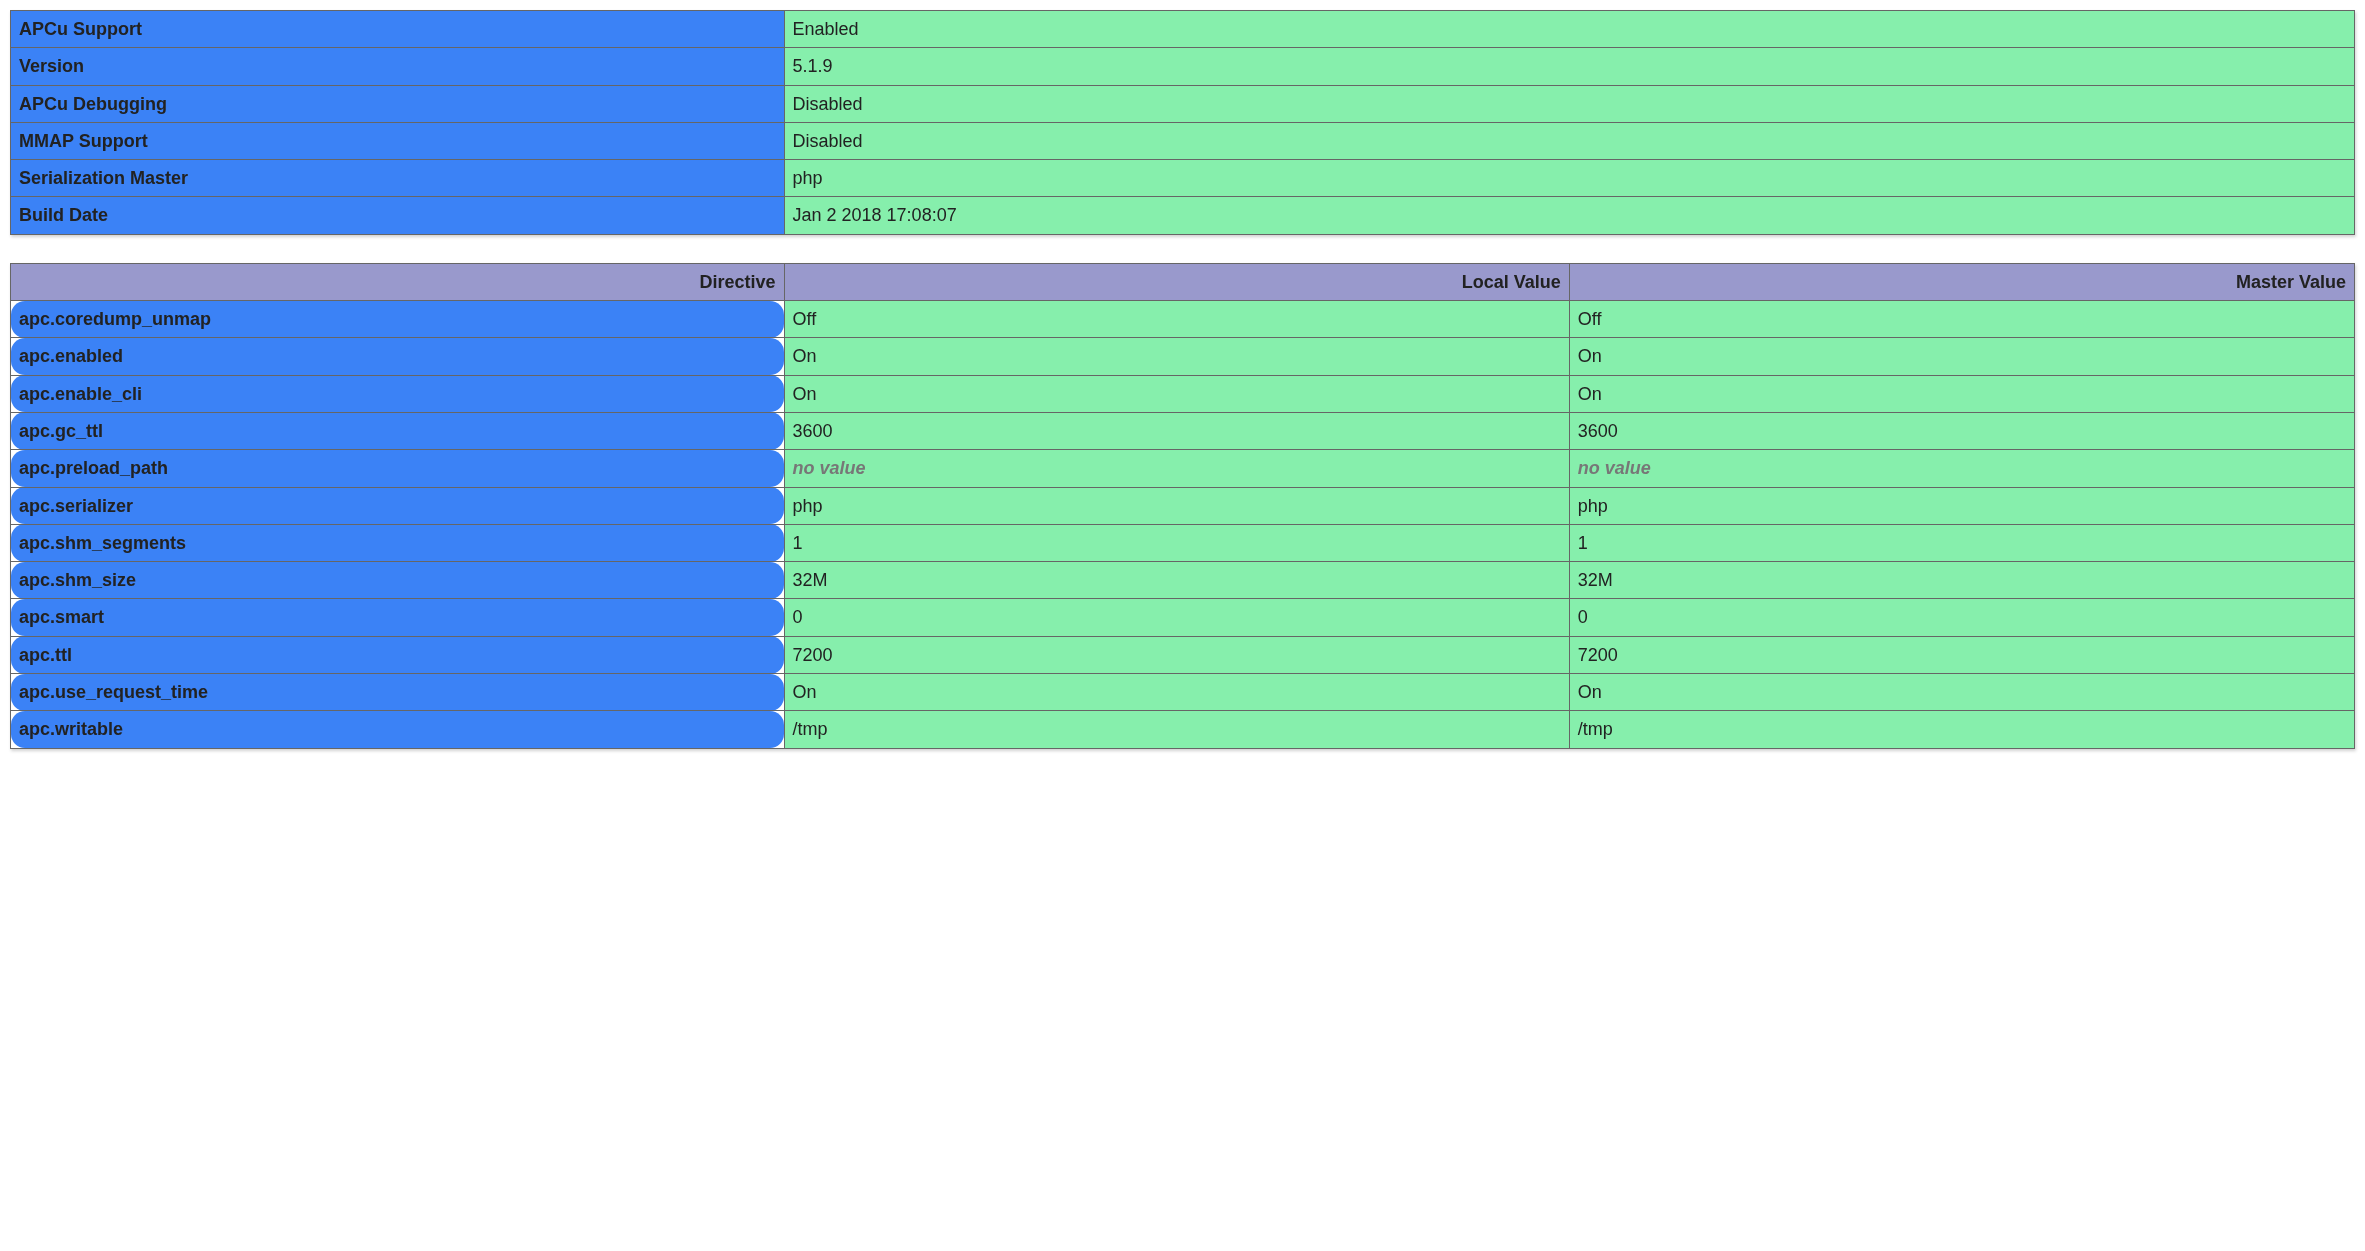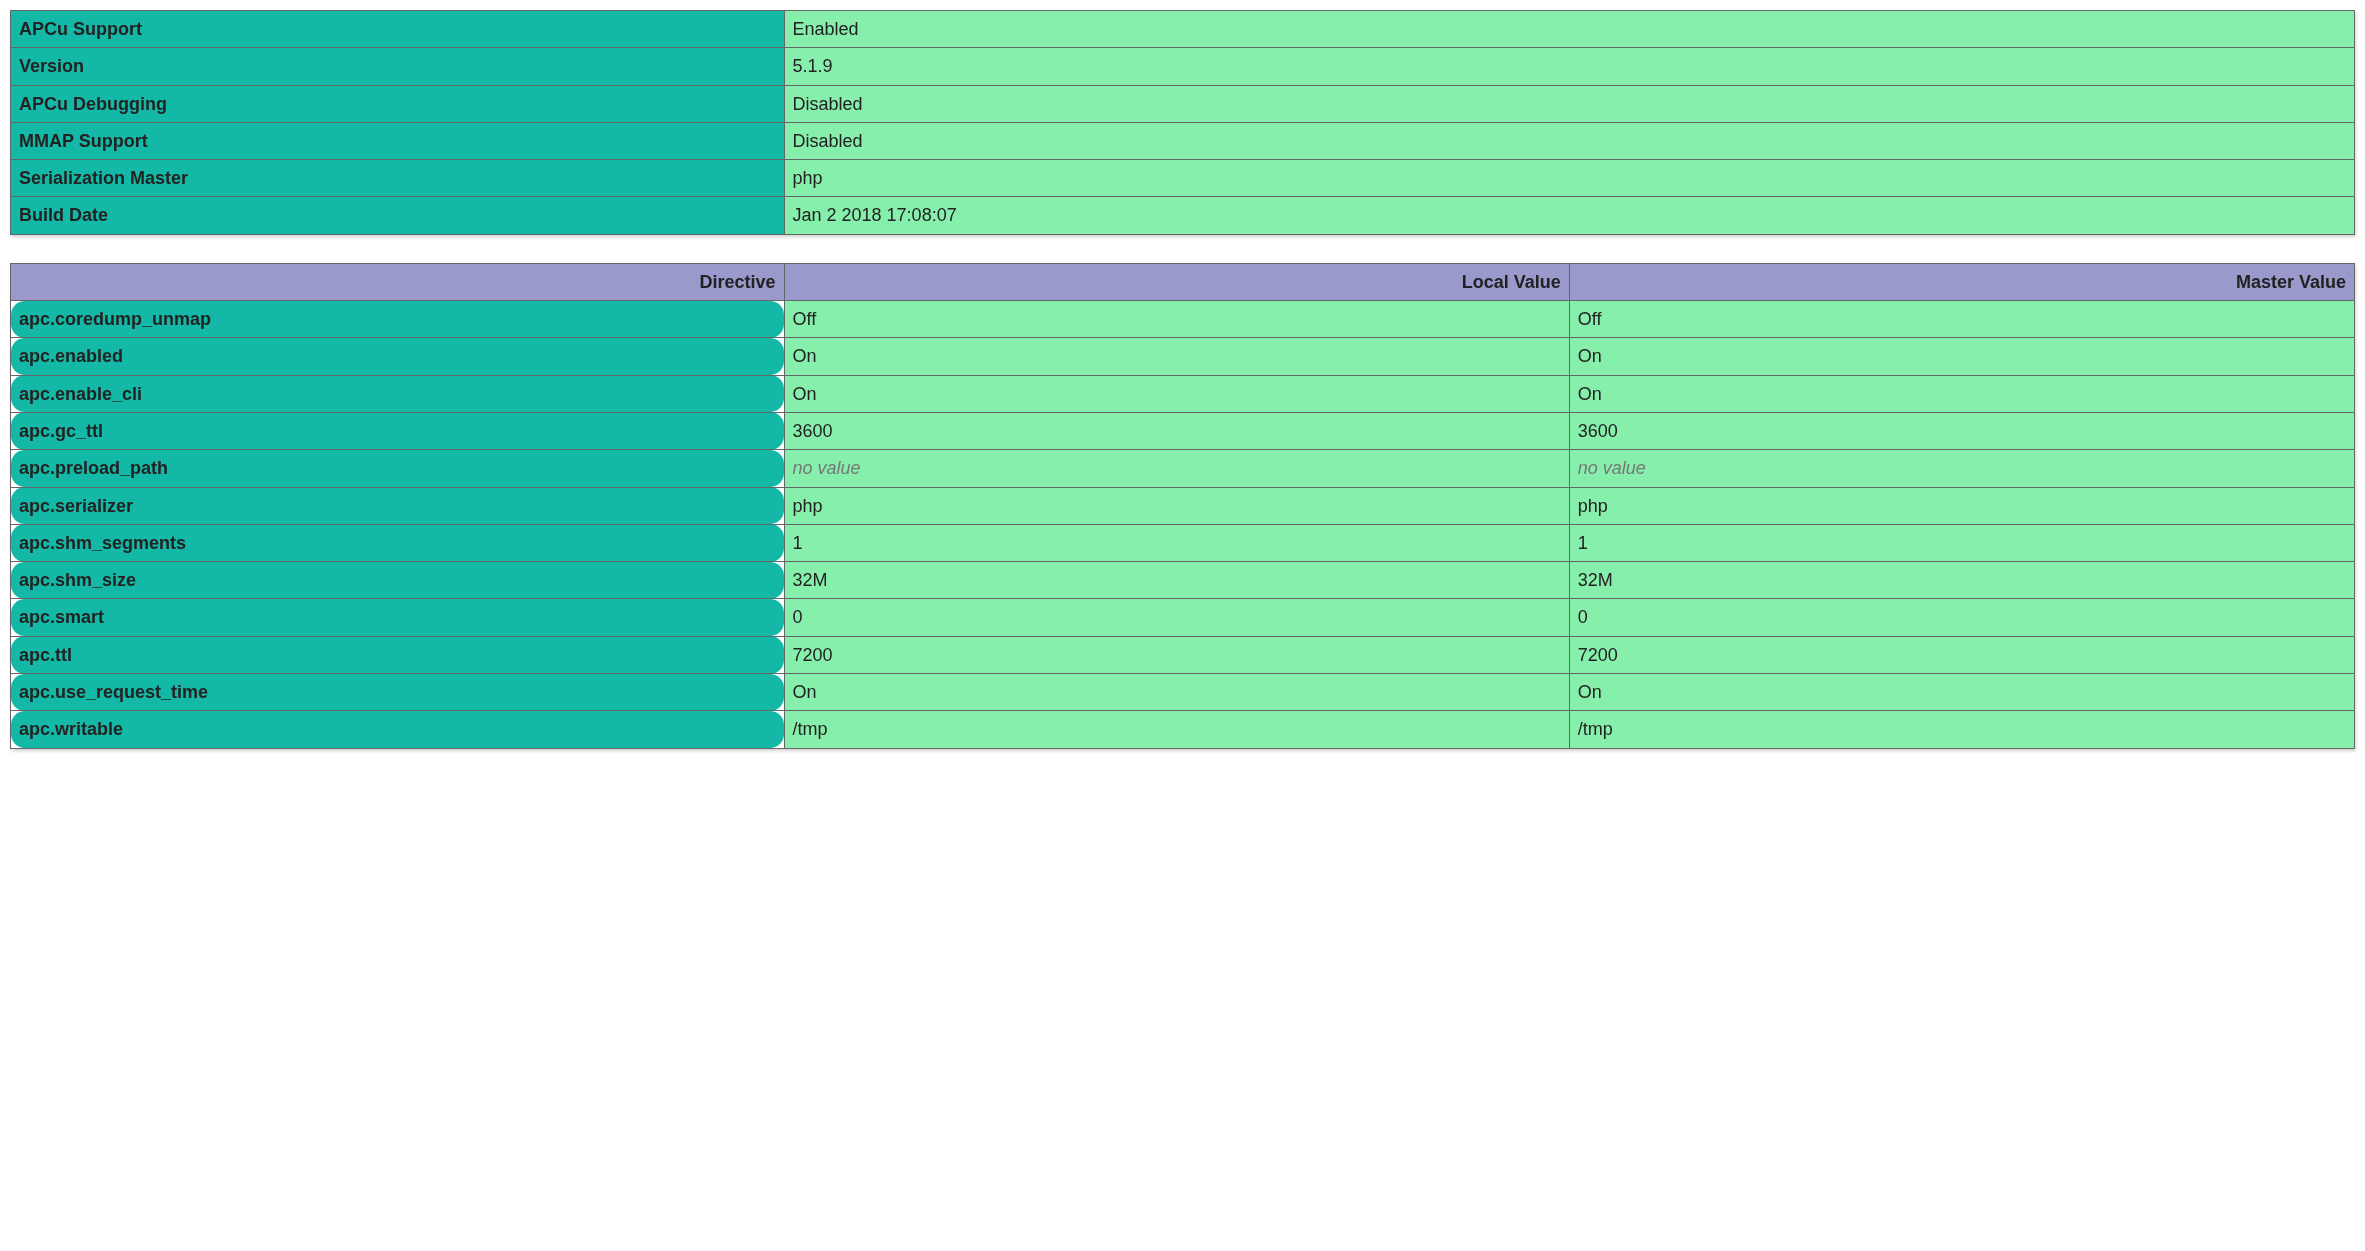--- a/index.html
+++ b/index.html
@@ -23,31 +23,32 @@
     vertical-align: middle;
     line-height: 1.35;
   }
   th {
     background: #9999cc;
     color: #222;
     font-weight: bold;
     text-align: right;
   }
   td.label {
-    background: #14b8a6;
+    background: #3b82f6;
     font-weight: bold;
     width: 33%;
     margin-left: 39px;
   }
   td.value {
     background: #86efac;
   }
   .novalue {
     font-style: italic;
     color: #777;
+    font-weight: bold;
   }
   
   .directives td.label { width: 33%; border-radius: 14px; }
   .directives td.local { width: 33.5%; }
   .directives td.master { width: 33.5%; }
 </style>
 </head>
 <body>
 
 <table>

